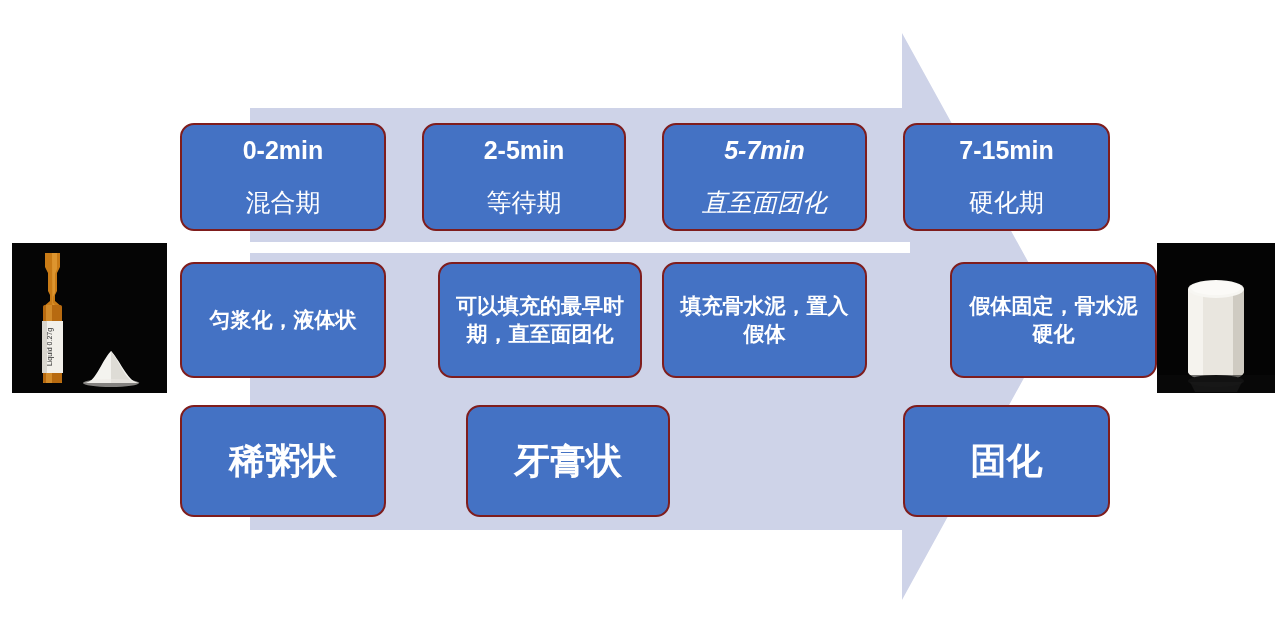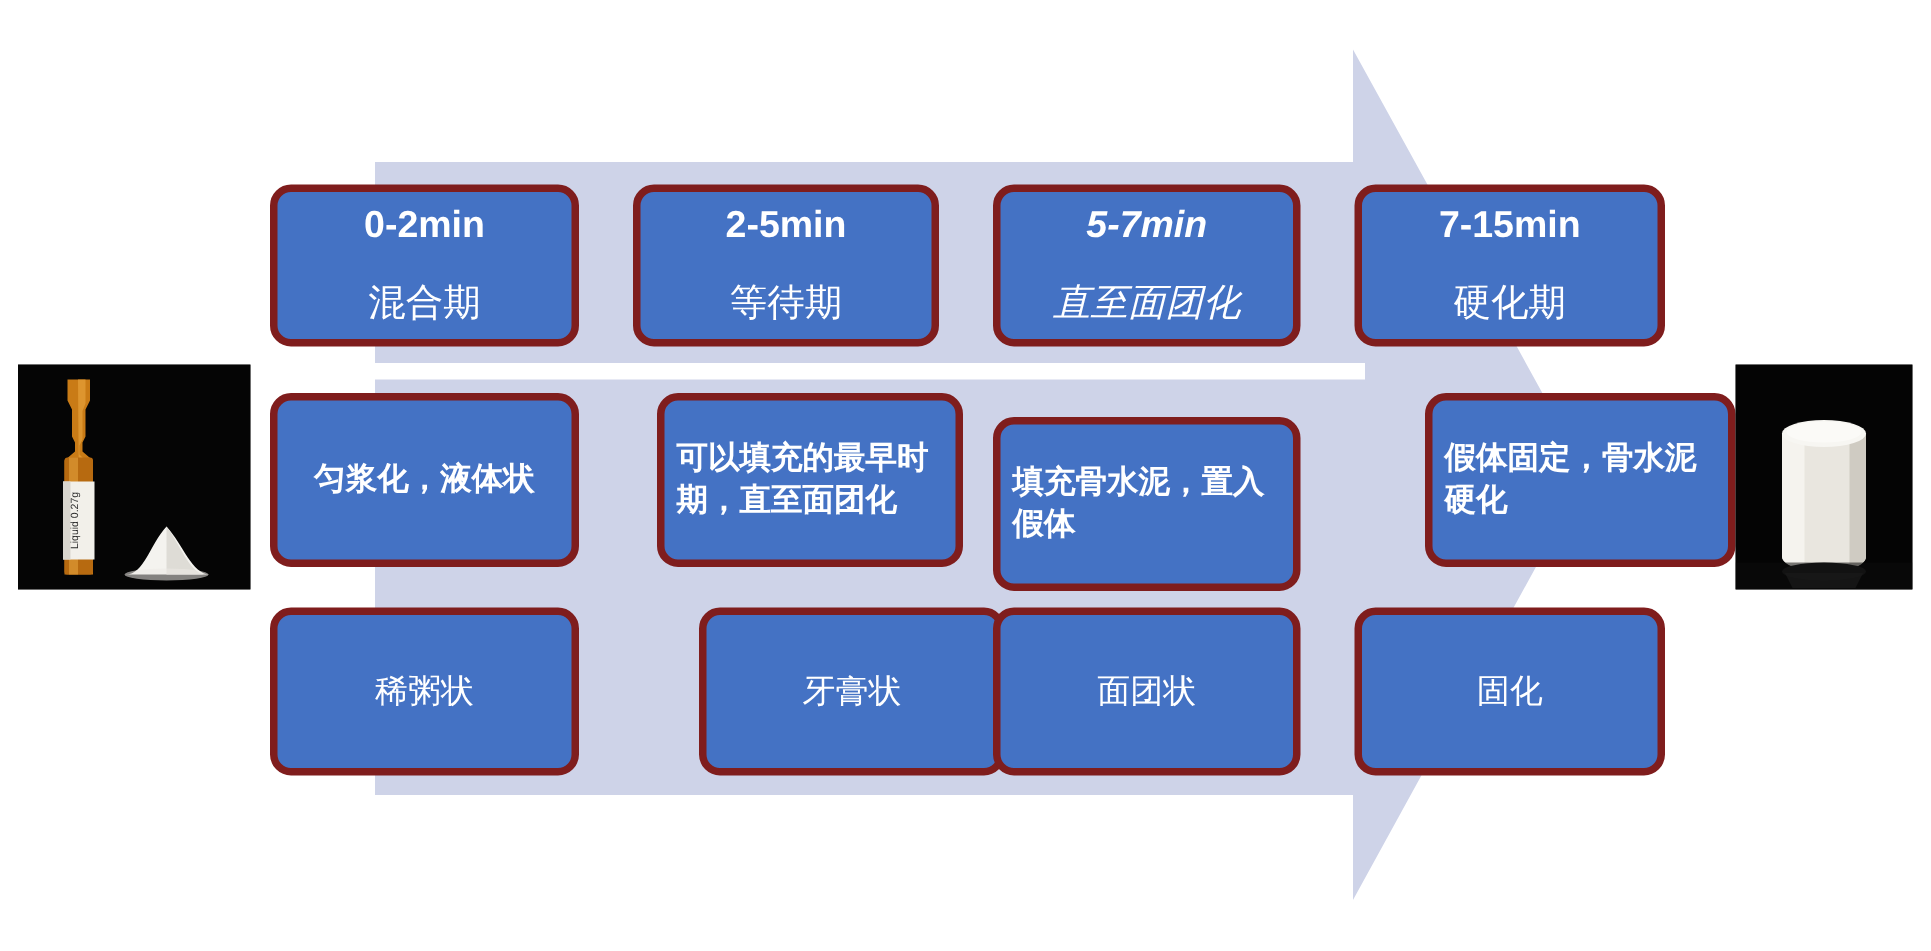--- a/index.html
+++ b/index.html
@@ -33,27 +33,28 @@
     position: absolute;
     background: #ffffff;
     z-index: 2;
   }
 
   
   .card {
     position: absolute;
     box-sizing: border-box;
     background: #4472C4;
-    border: 5px solid #7f1d1d;
+    border: 2px solid #7f1d1d;
     border-radius: 14px;
     color: #ffffff;
     display: flex;
     flex-direction: column;
     align-items: center;
     justify-content: center;
+    text-align: center;
     z-index: 5;
     padding: 4px 8px;
   }
   .card .line-top {
     font-size: 25px;
     font-weight: bold;
     line-height: 1.25;
     letter-spacing: 0px;
   }
   .card .line-bottom {
@@ -61,22 +62,22 @@
     font-weight: normal;
     line-height: 1.3;
     margin-top: 20px;
   }
   .card.desc {
     font-size: 21px;
     font-weight: bold;
     line-height: 1.35;
   }
   .card.state {
-    font-size: 22px;
-    font-weight: normal;
+    font-size: 36px;
+    font-weight: bold;
     line-height: 1.3;
   }
 
   
   .photo {
     position: absolute;
     box-sizing: border-box;
     background: #000000;
     overflow: hidden;
     z-index: 6;
@@ -115,39 +116,36 @@
   </div>
 
   <div class="card desc" style="left:180px; top:262px; width:206px; height:116px;">
     <span>匀浆化，液体状</span>
   </div>
 
   <div class="card desc" style="left:422px; top:262px; width:204px; height:116px;margin-left:16px;">
     <span>可以填充的最早时期，直至面团化</span>
   </div>
 
-  <div class="card desc" style="left:662px; top:262px; width:205px; height:116px;margin-top:16px;">
+  <div class="card desc" style="left:662px; top:262px; width:205px; height:116px;">
     <span>填充骨水泥，置入假体</span>
   </div>
 
   <div class="card desc" style="left:950px; top:262px; width:207px; height:116px;">
     <span>假体固定，骨水泥硬化</span>
   </div>
 
   <div class="card state" style="left:180px; top:405px; width:206px; height:112px;">
     <span>稀粥状</span>
   </div>
 
   <div class="card state" style="left:422px; top:405px; width:204px; height:112px;margin-left:44px;">
     <span>牙膏状</span>
   </div>
 
-  <div class="card state" style="left:662px; top:405px; width:205px; height:112px;">
-    <span>面团状</span>
-  </div>
 
   <div class="card state" style="left:903px; top:405px; width:207px; height:112px;">
     <span>固化</span>
   </div>
 
   <div class="photo" style="left:12px; top:243px; width:155px; height:150px;">
     <svg width="155" height="150" viewBox="0 0 155 150" xmlns="http://www.w3.org/2000/svg">
       <rect x="0" y="0" width="155" height="150" fill="#050505"></rect>
 
       <path d="M40 10 L48 10 L48 24 L45 30 L45 48 L43 52 L43 58 L50 64 L50 140 L31 140 L31 64 L38 58 L38 52 L36 48 L36 30 L33 24 L33 10 Z" fill="#c97b16"></path>

